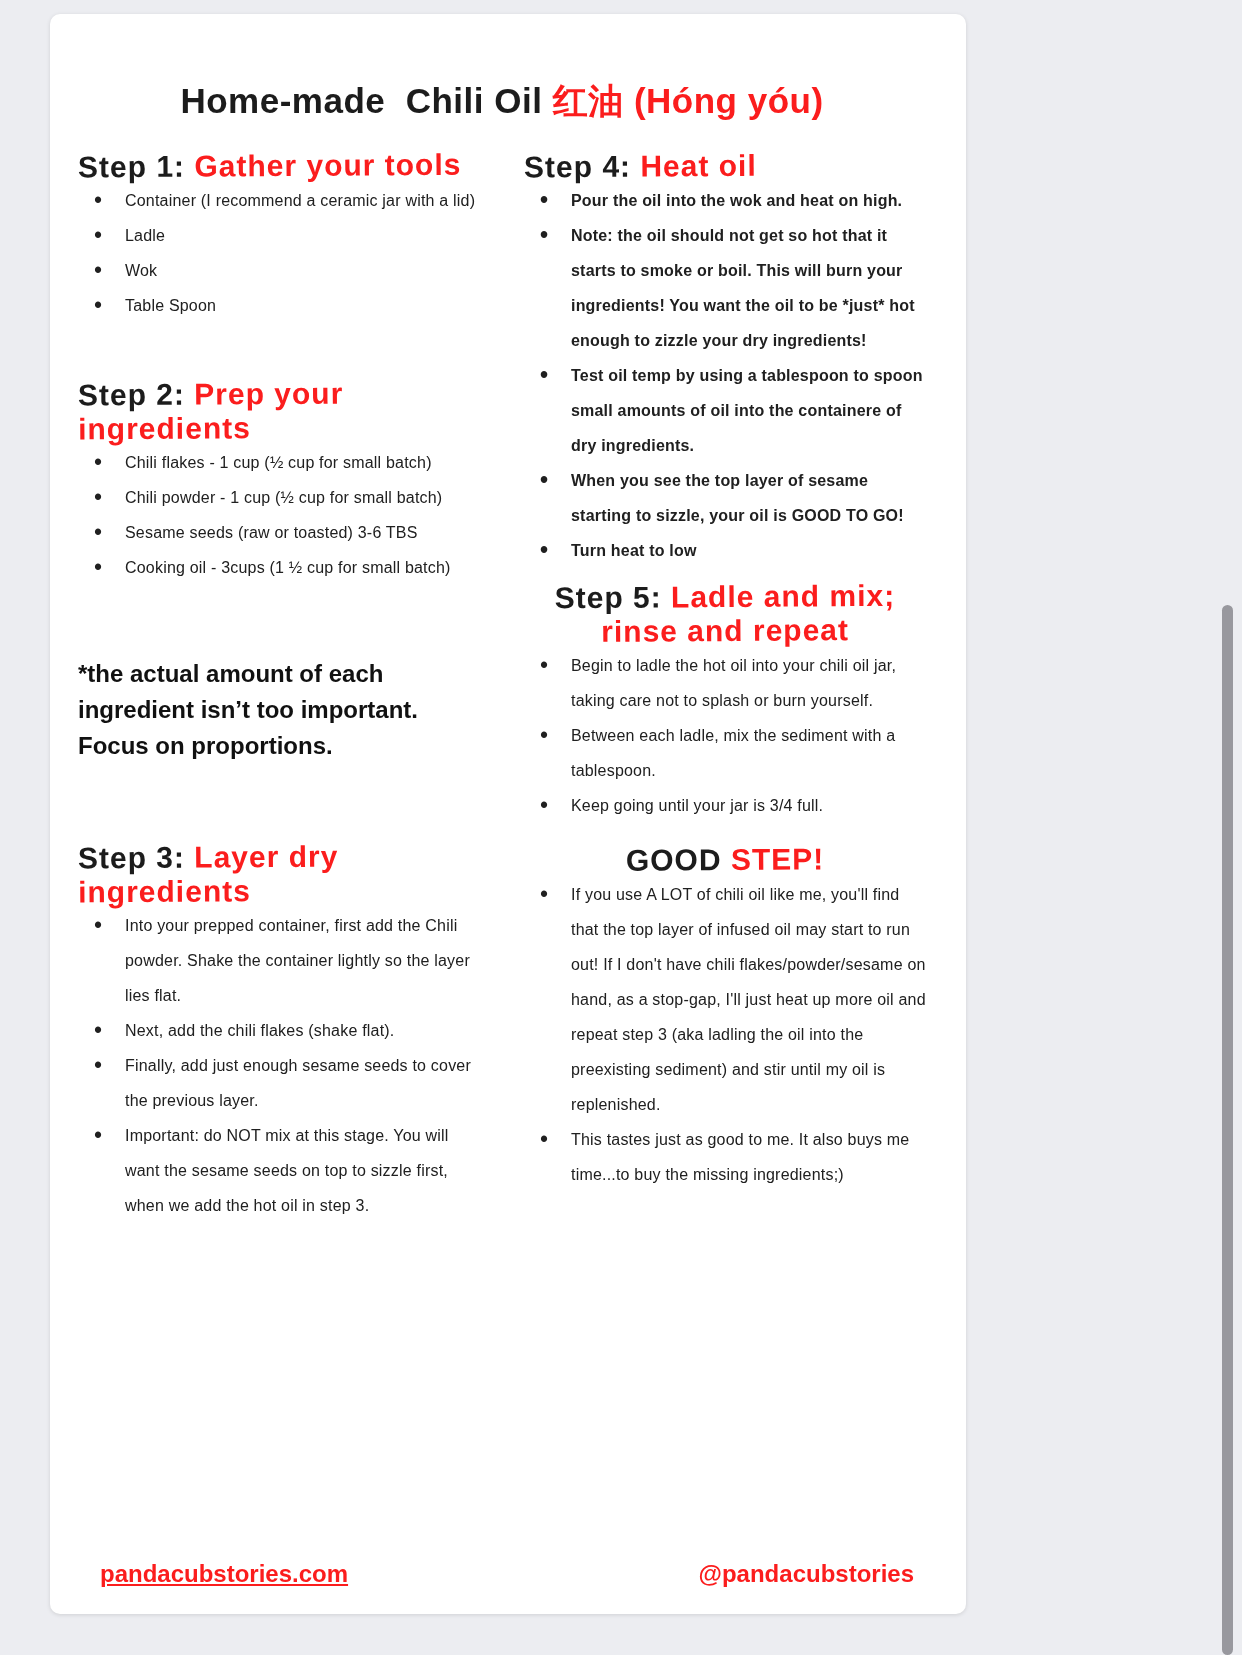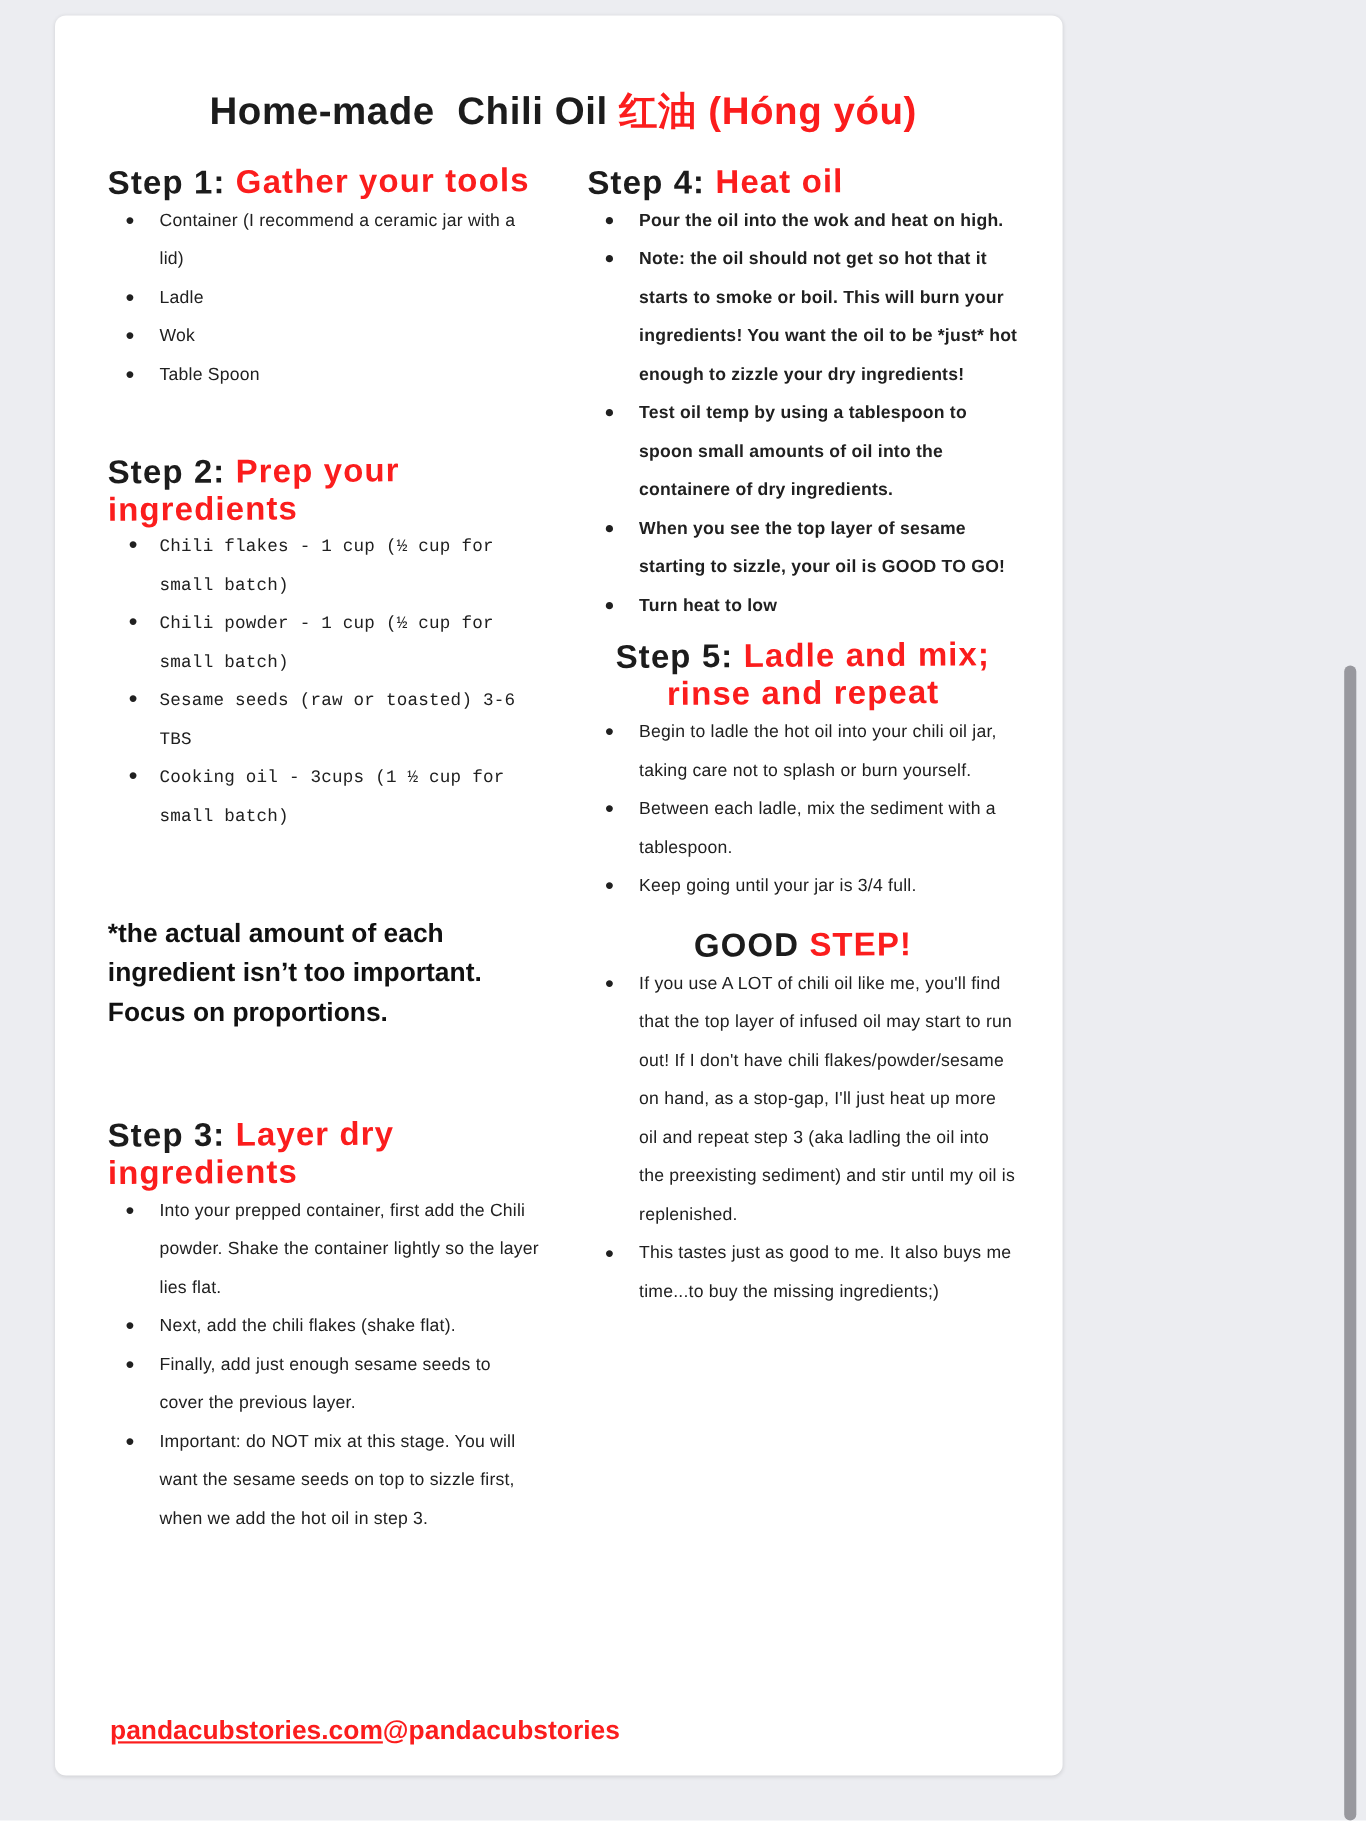--- a/index.html
+++ b/index.html
@@ -11,21 +11,21 @@
     overflow:hidden;
   }
   .page{
     position:absolute;
     left:50px; top:14px;
     width:916px; height:1600px;
     background:#ffffff;
     border-radius:10px;
     box-shadow:0 1px 4px rgba(0,0,0,0.12);
     box-sizing:border-box;
-    padding:42px 40px 0 48px;
+    padding:42px 40px 0 28px;
   }
   .doc-title{
     text-align:center;
     font-size:35px;
     font-weight:700;
     letter-spacing:0.5px;
     color:#1c1c1c;
     white-space:pre-wrap;
     margin-top:22px;
   }
@@ -73,37 +73,38 @@
     line-height:36px;
     color:#111111;
   }
   .footer{
     position:absolute;
     left:0; bottom:26px;
     width:100%;
     box-sizing:border-box;
     padding:0 52px 0 50px;
     display:flex;
+    justify-content:space-between;
     font-size:24px;
     font-weight:700;
     color:#fb1d1d;
   }
   .footer .site{text-decoration:underline;cursor:pointer;}
   .footer .handle{text-decoration:none;cursor:pointer;}
   .scrollbar-thumb{
     position:absolute;
     right:9px; top:605px;
     width:11px; height:1050px;
     background:#98989e;
     border-radius:6px;
   }
   
   .m-step1-list{margin-top:32px;}
   .m-step2-header{margin-top:54px;}
-  .m-step2-list{margin-top:30px;font-family:Liberation Mono, monospace;}
+  .m-step2-list{margin-top:30px;}
   .m-note{margin-top:71px; padding-right:20px;}
   .m-step3-header{margin-top:76px;}
   .m-step3-list{margin-top:24px;}
   .m-step4-list{margin-top:14px;font-weight:bold;}
   .m-step5-header{margin-top:12px;}
   .m-step5-list{margin-top:14px;}
   .m-bonus-header{margin-top:20px;}
   .m-bonus-list{margin-top:10px;}
 </style>
 </head>

